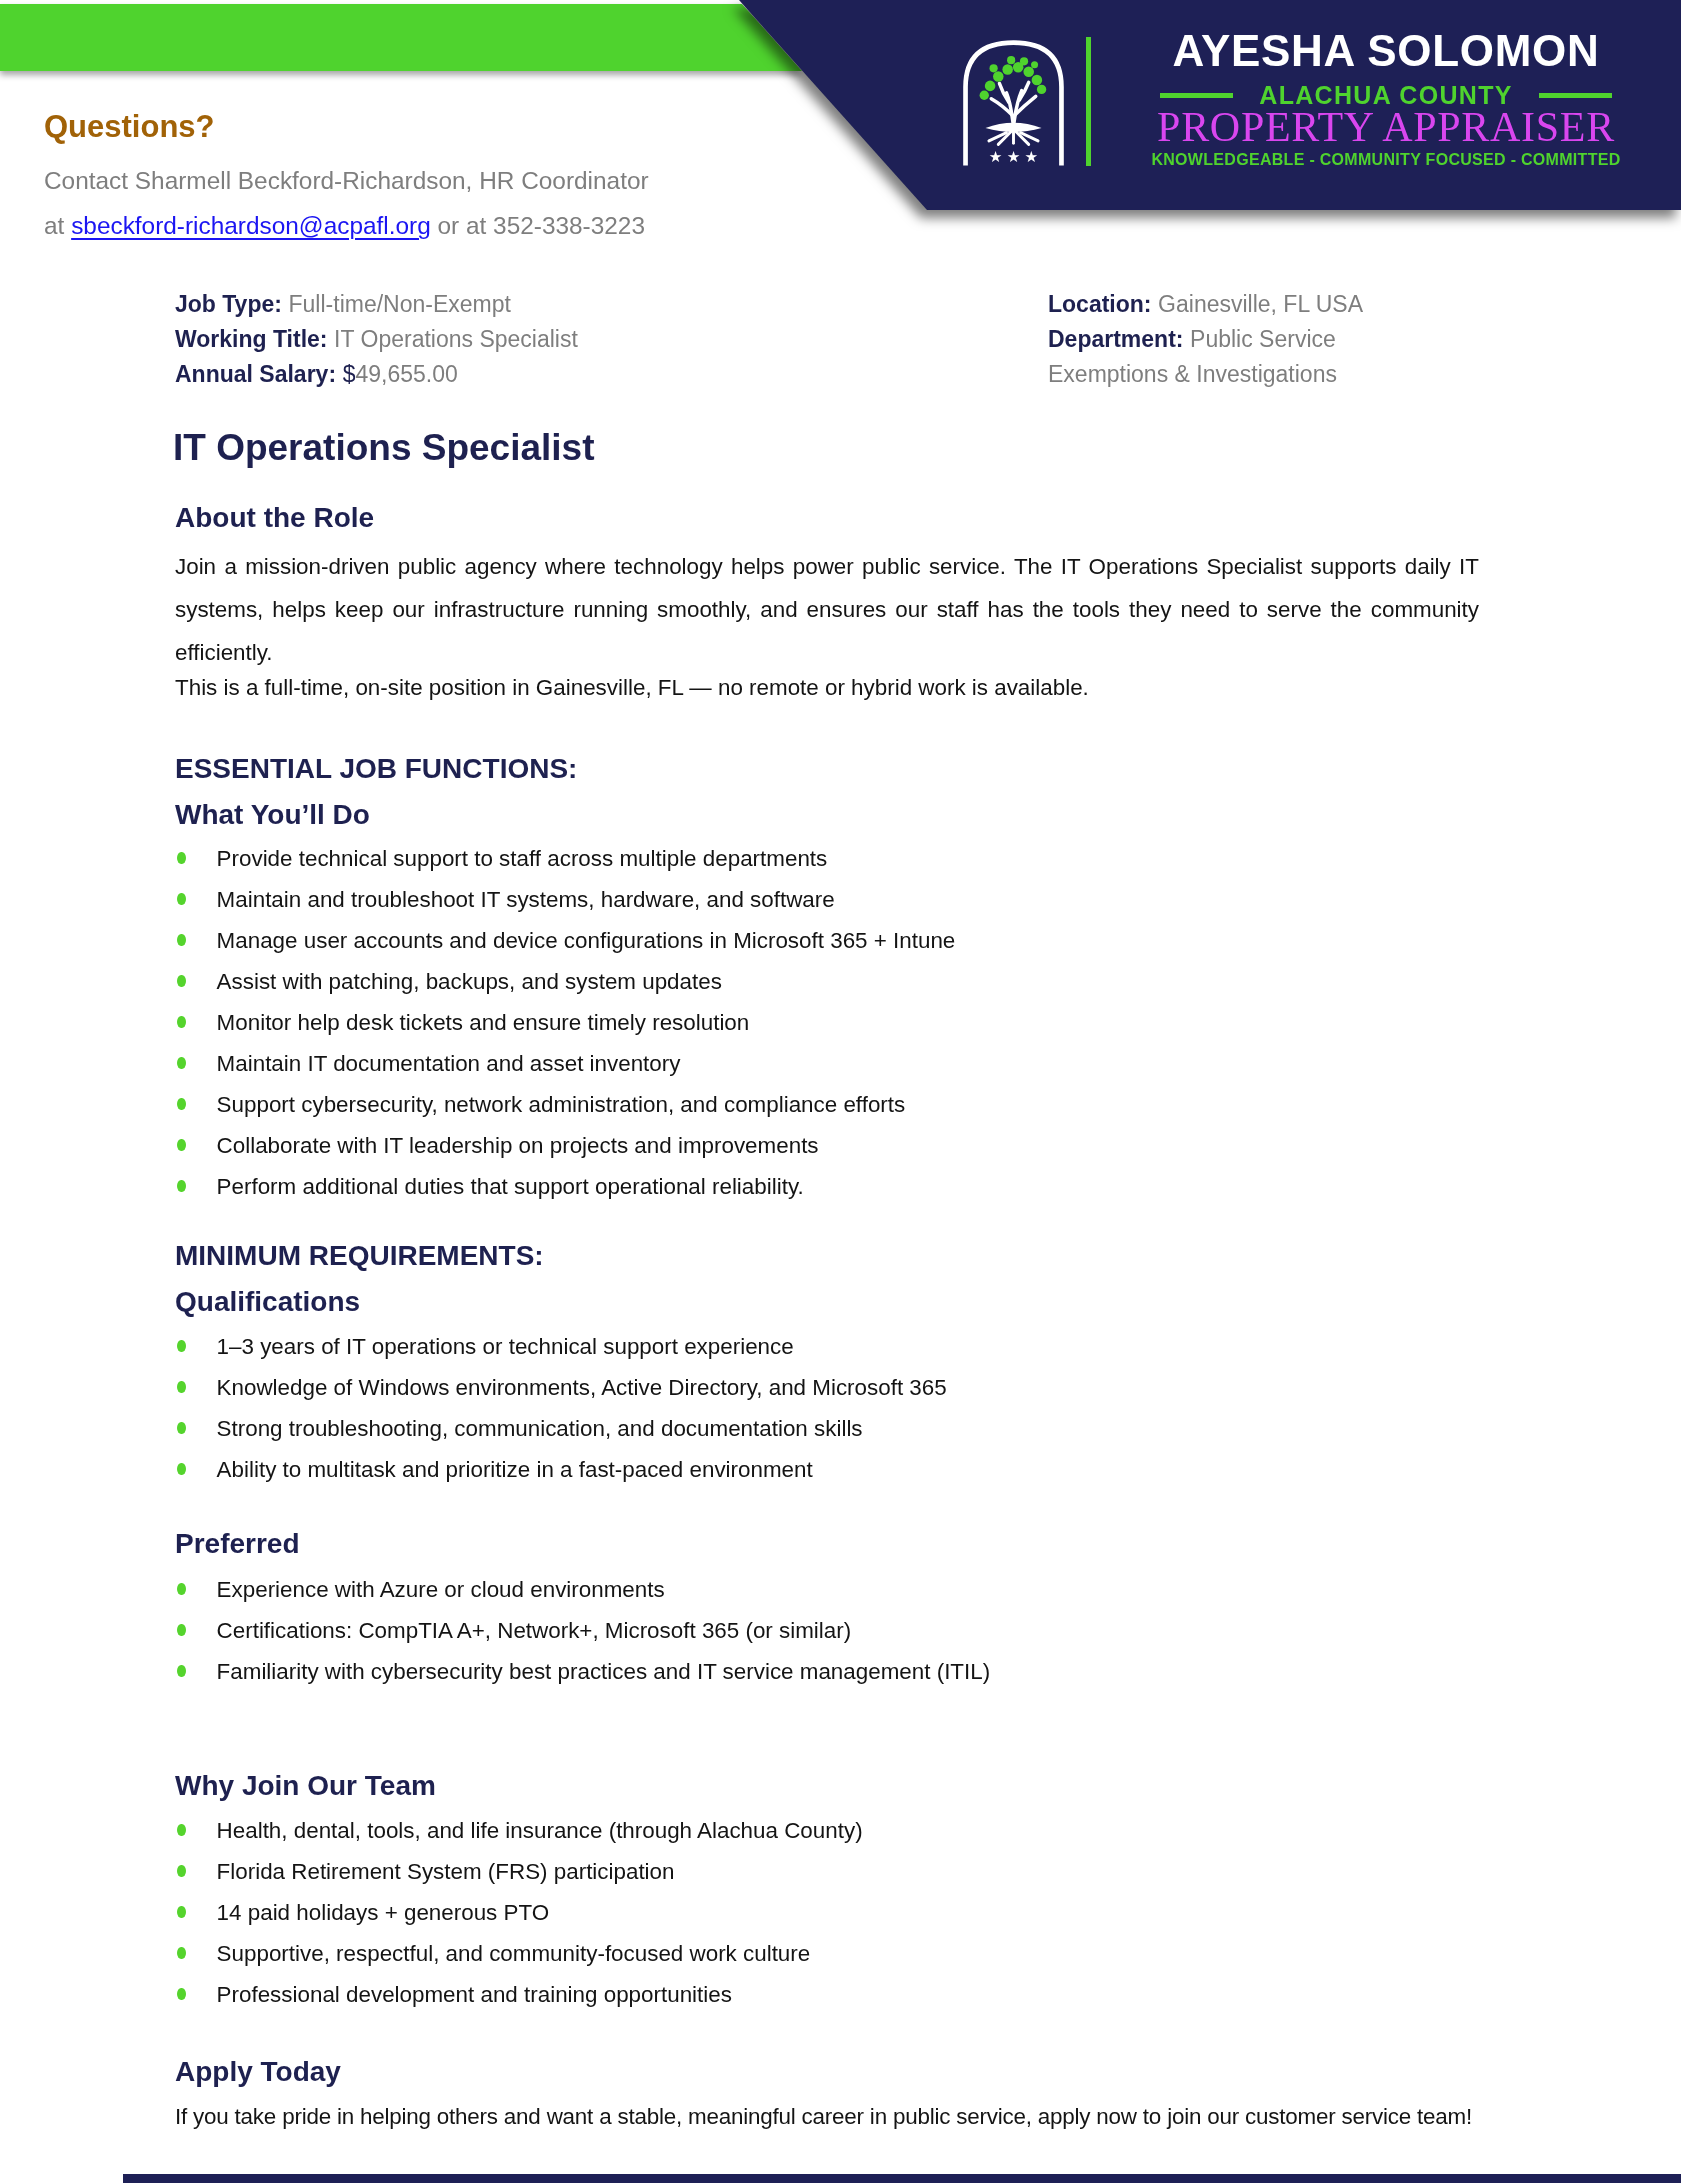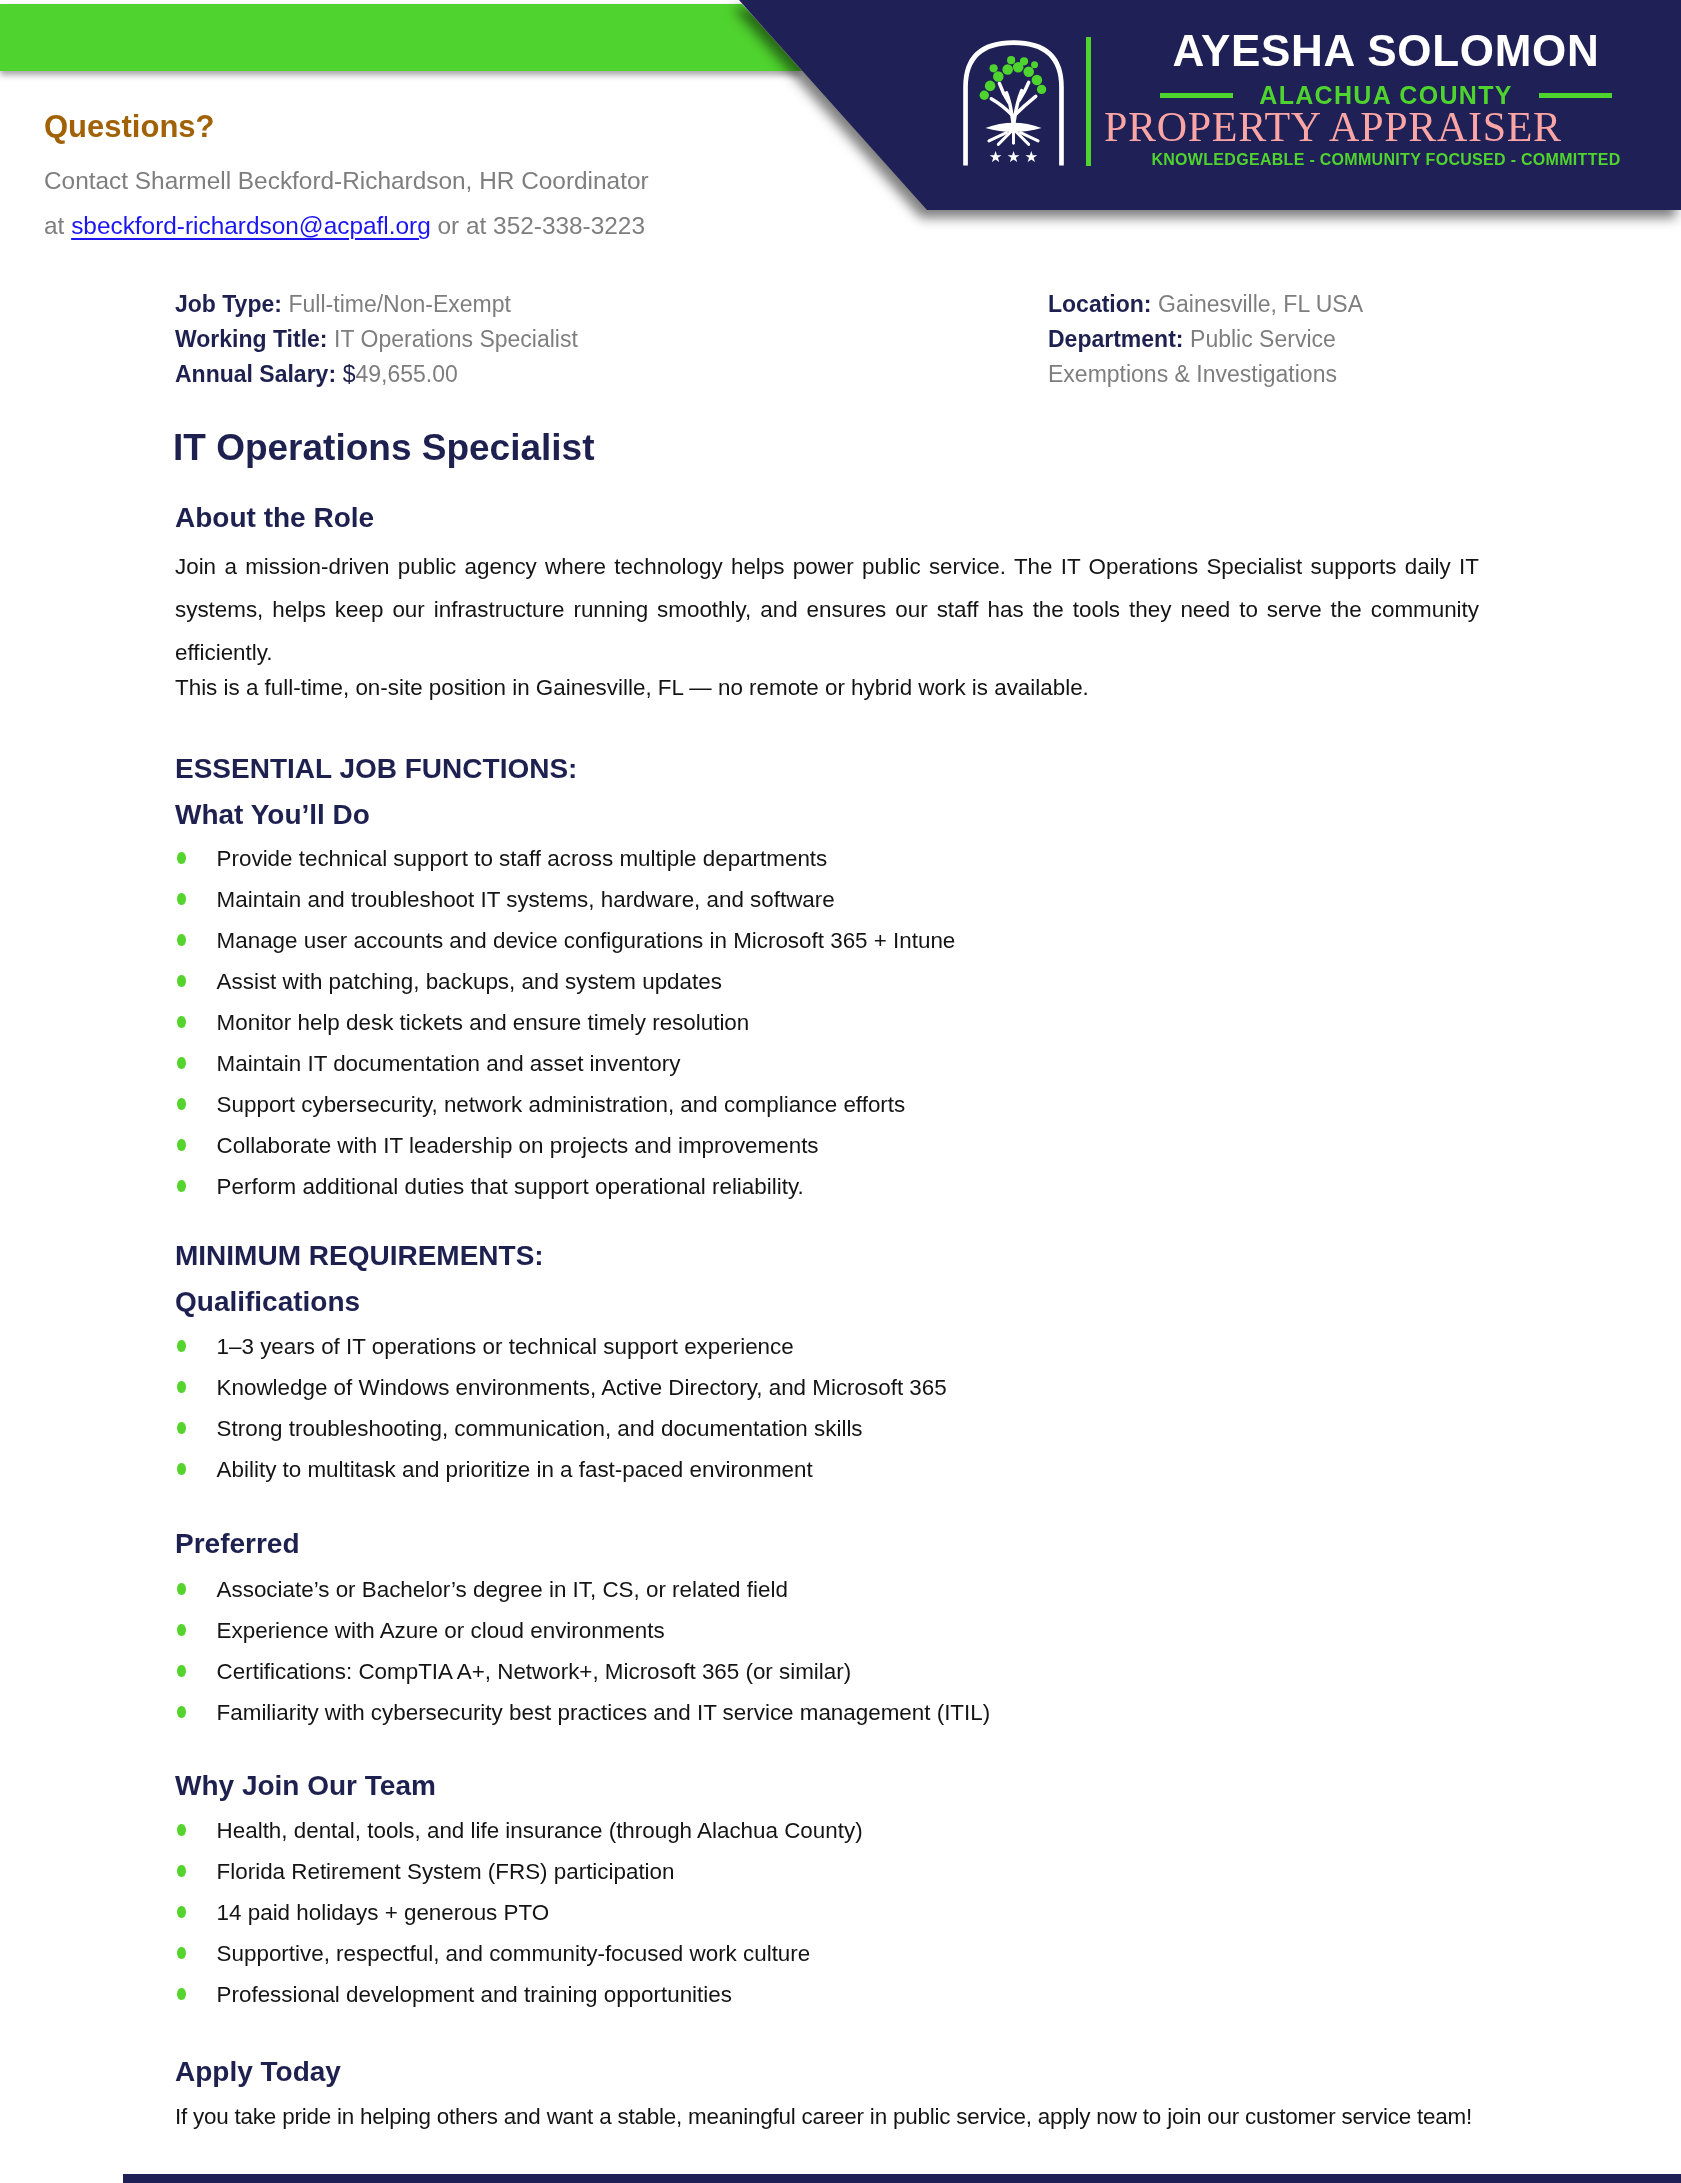--- a/index.html
+++ b/index.html
@@ -19,21 +19,21 @@
           clip-path:polygon(0 0,100% 0,100% 100%,188px 100%);}
   .logo-svg{position:absolute;left:216px;top:32px;width:117px;height:137px;}
   .logo-sep{position:absolute;left:347px;top:37px;width:4.6px;height:129px;background:#4fd32e;}
   .btxt{position:absolute;left:365px;top:0;width:564px;height:100%;}
   .org1{position:absolute;top:29px;width:100%;text-align:center;color:#fff;
         font-size:44px;font-weight:bold;letter-spacing:0.7px;line-height:1;white-space:nowrap;}
   .org2row{position:absolute;top:83px;width:100%;display:flex;align-items:center;
            justify-content:center;gap:26px;}
   .rule{width:73px;height:4.6px;background:#4fd32e;}
   .org2{color:#4fd32e;font-size:25px;font-weight:bold;letter-spacing:1.3px;line-height:1;white-space:nowrap;}
-  .org3{position:absolute;top:106px;width:100%;text-align:left;color:#fca5a5;
+  .org3{position:absolute;top:106px;width:100%;text-align:center;color:#d946ef;
         font-family:"Liberation Serif",serif;font-size:42px;letter-spacing:0.7px;line-height:1;white-space:nowrap;}
   .tagline{position:absolute;top:152px;width:100%;text-align:center;color:#4fd32e;
            font-size:16px;font-weight:bold;letter-spacing:0.3px;line-height:1;white-space:nowrap;}
 
   
   .q-head{position:absolute;left:44px;top:109px;font-size:31px;font-weight:bold;color:#a16207;}
   .c1{position:absolute;left:44px;top:167px;font-size:24.4px;color:#7e7e7e;}
   .c2{position:absolute;left:44px;top:212px;font-size:24.4px;color:#7e7e7e;}
   .email{color:#1b15f2;text-decoration:underline;text-decoration-thickness:2px;text-underline-offset:4px;}
 
@@ -199,24 +199,20 @@
       <div class="bullet-item">
         <span class="dot"></span>
         <span class="bt">Ability to multitask and prioritize in a fast-paced environment</span>
       </div>
     </div>
 
   <div class="h2" style="top:1528px">Preferred</div>
   <div class="blist" style="top:1576px">
       <div class="bullet-item">
         <span class="dot"></span>
-        <span class="bt">Associate’s or Bachelor’s degree in IT, CS, or related field</span>
-      </div>
-      <div class="bullet-item">
-        <span class="dot"></span>
         <span class="bt">Experience with Azure or cloud environments</span>
       </div>
       <div class="bullet-item">
         <span class="dot"></span>
         <span class="bt">Certifications: CompTIA A+, Network+, Microsoft 365 (or similar)</span>
       </div>
       <div class="bullet-item">
         <span class="dot"></span>
         <span class="bt">Familiarity with cybersecurity best practices and IT service management (ITIL)</span>
       </div>

